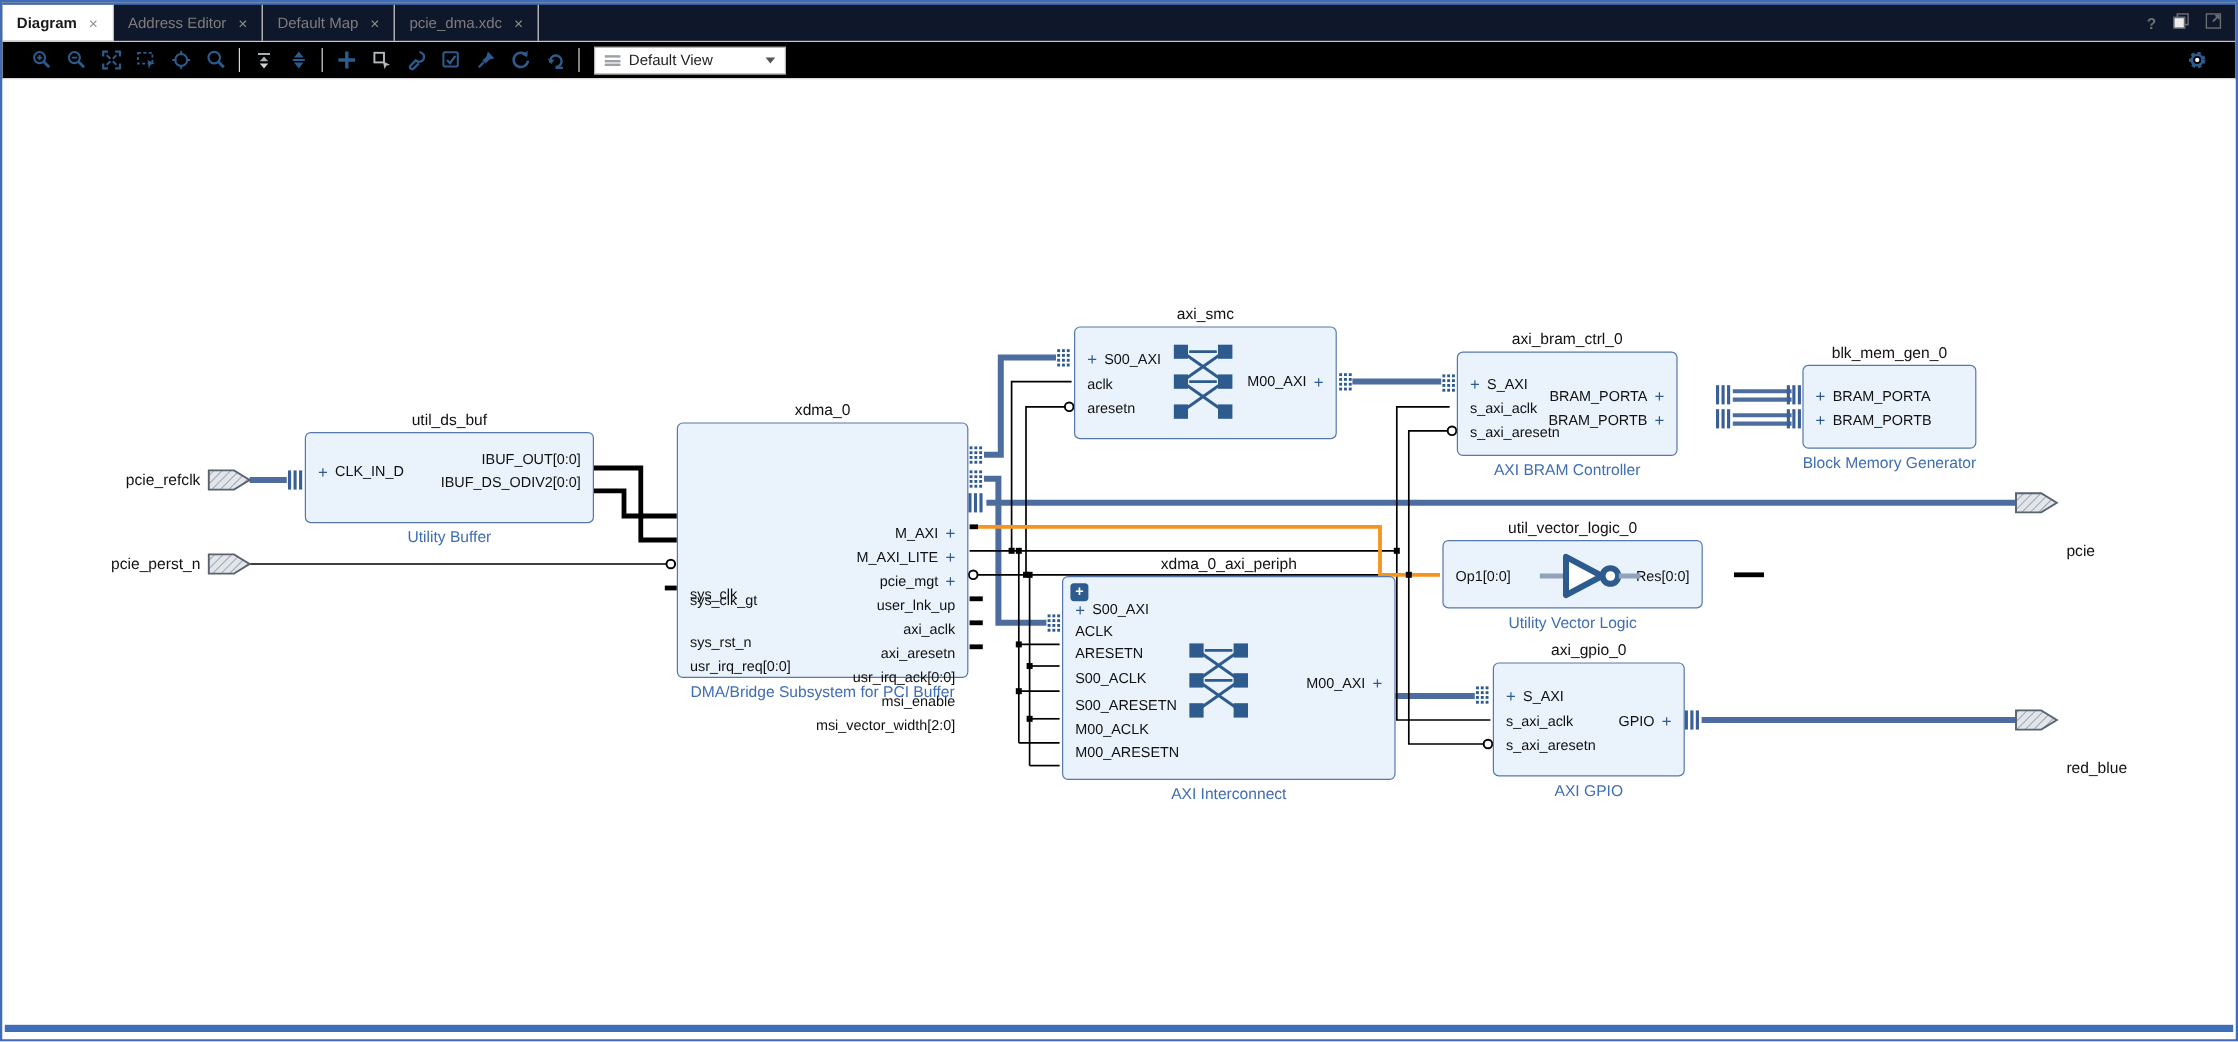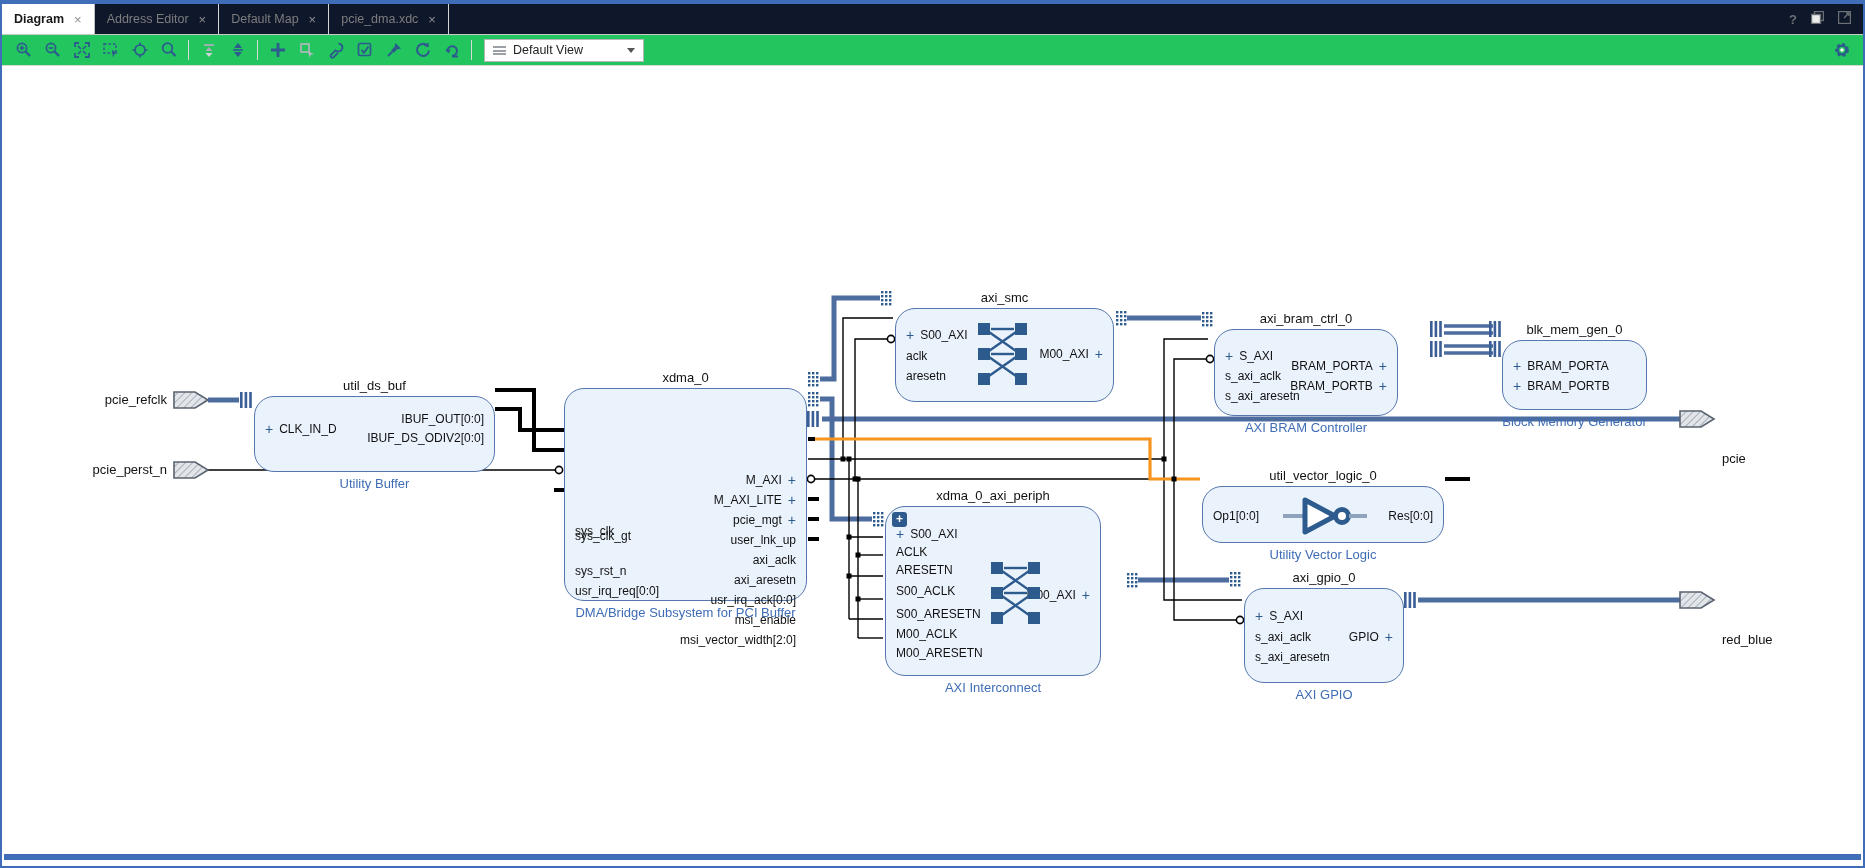--- a/index.html
+++ b/index.html
@@ -7,36 +7,36 @@
   .app { position:relative; width:1865px; height:868px; border:2px solid #3f6db8; overflow:hidden; background:#fff; }
 
   
   .tabbar { position:absolute; left:0; top:0; right:0; height:33px; background:#0f172a; border-top:2px solid #3f6db8; border-bottom:1px solid #c9c9c9; display:flex; align-items:stretch; }
   .tab { display:flex; align-items:center; gap:10px; padding:0 12px; font-size:12.5px; color:#7d7d7d; border-right:1px solid #d5d5d5; cursor:default; }
   .tab.active { background:#ffffff; color:#1a1a1a; font-weight:bold; border-right:1px solid #bdbdbd; }
   .tab .x { font-size:13px; color:#8f8f8f; font-weight:normal; }
   .tabbar-right { margin-left:auto; display:flex; align-items:center; gap:14px; padding-right:12px; color:#6b7075; font-size:13px; font-weight:bold; }
 
   
-  .toolbar { position:absolute; left:0; top:33px; right:0; height:31px; background:#22c55e; border-bottom:1px solid #d8d8d8; display:flex; align-items:center; padding:0 8px; gap:2px; }
+  .toolbar { position:absolute; left:0; top:33px; right:0; height:31px; background:#000000; border-bottom:1px solid #d8d8d8; display:flex; align-items:center; padding:0 19px; gap:2px; }
   .tbtn { width:27px; height:24px; display:flex; align-items:center; justify-content:center; border-radius:2px; }
   .tsep { width:1px; height:20px; background:#d8d8d8; margin:0 4px; }
   .combo { display:flex; align-items:center; gap:7px; height:23px; background:#fff; border:1px solid #b6b6b6; padding:0 8px; margin-left:6px; font-size:12.5px; color:#222; min-width:160px; }
   .combo .bars { display:inline-block; width:13px; height:9px; border-top:2px solid #9aa0a6; border-bottom:2px solid #9aa0a6; position:relative; }
   .combo .bars::after { content:""; position:absolute; left:0; right:0; top:2.5px; height:2px; background:#9aa0a6; }
   .combo .caret { margin-left:auto; width:0; height:0; border-left:4px solid transparent; border-right:4px solid transparent; border-top:5px solid #555; }
   .toolbar .gear { margin-left:auto; }
 
   
   .canvas { position:absolute; left:0; top:64px; right:0; bottom:0; background:#fff; }
   .wires { position:absolute; left:0; top:0; pointer-events:none; }
   .bottom-bar { position:absolute; left:2px; right:2px; top:852px; height:6px; background:#3f6db8; }
 
   
-  .block { position:absolute; background:#eaf2fc; border:1.5px solid #5577ad; border-radius:20px;margin-top:36px; }
+  .block { position:absolute; background:#eaf2fc; border:1.5px solid #5577ad; border-radius:5px; }
   .btitle { position:absolute; bottom:100%; left:-40px; right:-40px; text-align:center; padding-bottom:4px; font-size:13px; color:#111; white-space:nowrap; }
   .blabel { position:absolute; top:100%; left:-60px; right:-60px; text-align:center; padding-top:5px; font-size:13px; color:#3f6db5; white-space:nowrap; }
   .port { position:absolute; height:16px; line-height:16px; font-size:12px; color:#111; white-space:nowrap; display:flex; align-items:center; gap:6px; }
   .port.pl { left:10px; }
   .port.pr { right:10px; justify-content:flex-end; }
   .plus { color:#2d5b8e; font-size:14px; line-height:14px; }
   .badge { position:absolute; left:6px; top:5px; width:15px; height:15px; background:#2d5b8e; border-radius:3px; color:#fff; font-size:12px; font-weight:bold; text-align:center; line-height:15px; }
   .icon-abs { position:absolute; }
 
   
@@ -414,21 +414,21 @@
           </g>
         <g stroke="#2d5b8e" stroke-width="2.4" fill="none">
             <path d="M13 6 H36"></path>
             <path d="M11 9 L38 28 M38 9 L11 28"></path>
             <path d="M13 31 H36"></path>
             <path d="M11 34 L38 53 M38 34 L11 53"></path>
           </g>
       </svg>
     </div>
 
-    <div class="block" style="left:883px; top:404px; width:216px; height:170px;padding-left:36px;">
+    <div class="block" style="left:883px; top:414px; width:278px; height:170px;padding-left:36px;">
       <div class="btitle">xdma_0_axi_periph</div>
       <div class="badge">+</div>
       <div class="port pl" style="top:19px;">
           <span class="plus">+</span>
           <span>S00_AXI</span>
         </div>
       <div class="port pl" style="top:37px;">
           <span>ACLK</span>
         </div>
       <div class="port pl" style="top:55px;">
@@ -498,21 +498,21 @@
           <span class="plus">+</span>
           <span>BRAM_PORTA</span>
         </div>
       <div class="port pl" style="top:37px;">
           <span class="plus">+</span>
           <span>BRAM_PORTB</span>
         </div>
       <div class="blabel">Block Memory Generator</div>
     </div>
 
-    <div class="block" style="left:1200px; top:384px; width:242px; height:57px;">
+    <div class="block" style="left:1200px; top:384px; width:217px; height:57px;">
       <div class="btitle">util_vector_logic_0</div>
       <div class="port pl" style="top:21px;">
           <span>Op1[0:0]</span>
         </div>
       <div class="port pr" style="top:21px;">
           <span>Res[0:0]</span>
         </div>
       <svg class="icon-abs" style="left:80px; top:8px;" width="86" height="42">
         <line x1="0" y1="21" x2="20" y2="21" stroke="#8fa3bd" stroke-width="4"></line>
         <path d="M22 5 L52 21 L22 37 Z" fill="#fff" stroke="#2d5b8e" stroke-width="5" stroke-linejoin="round"></path>

